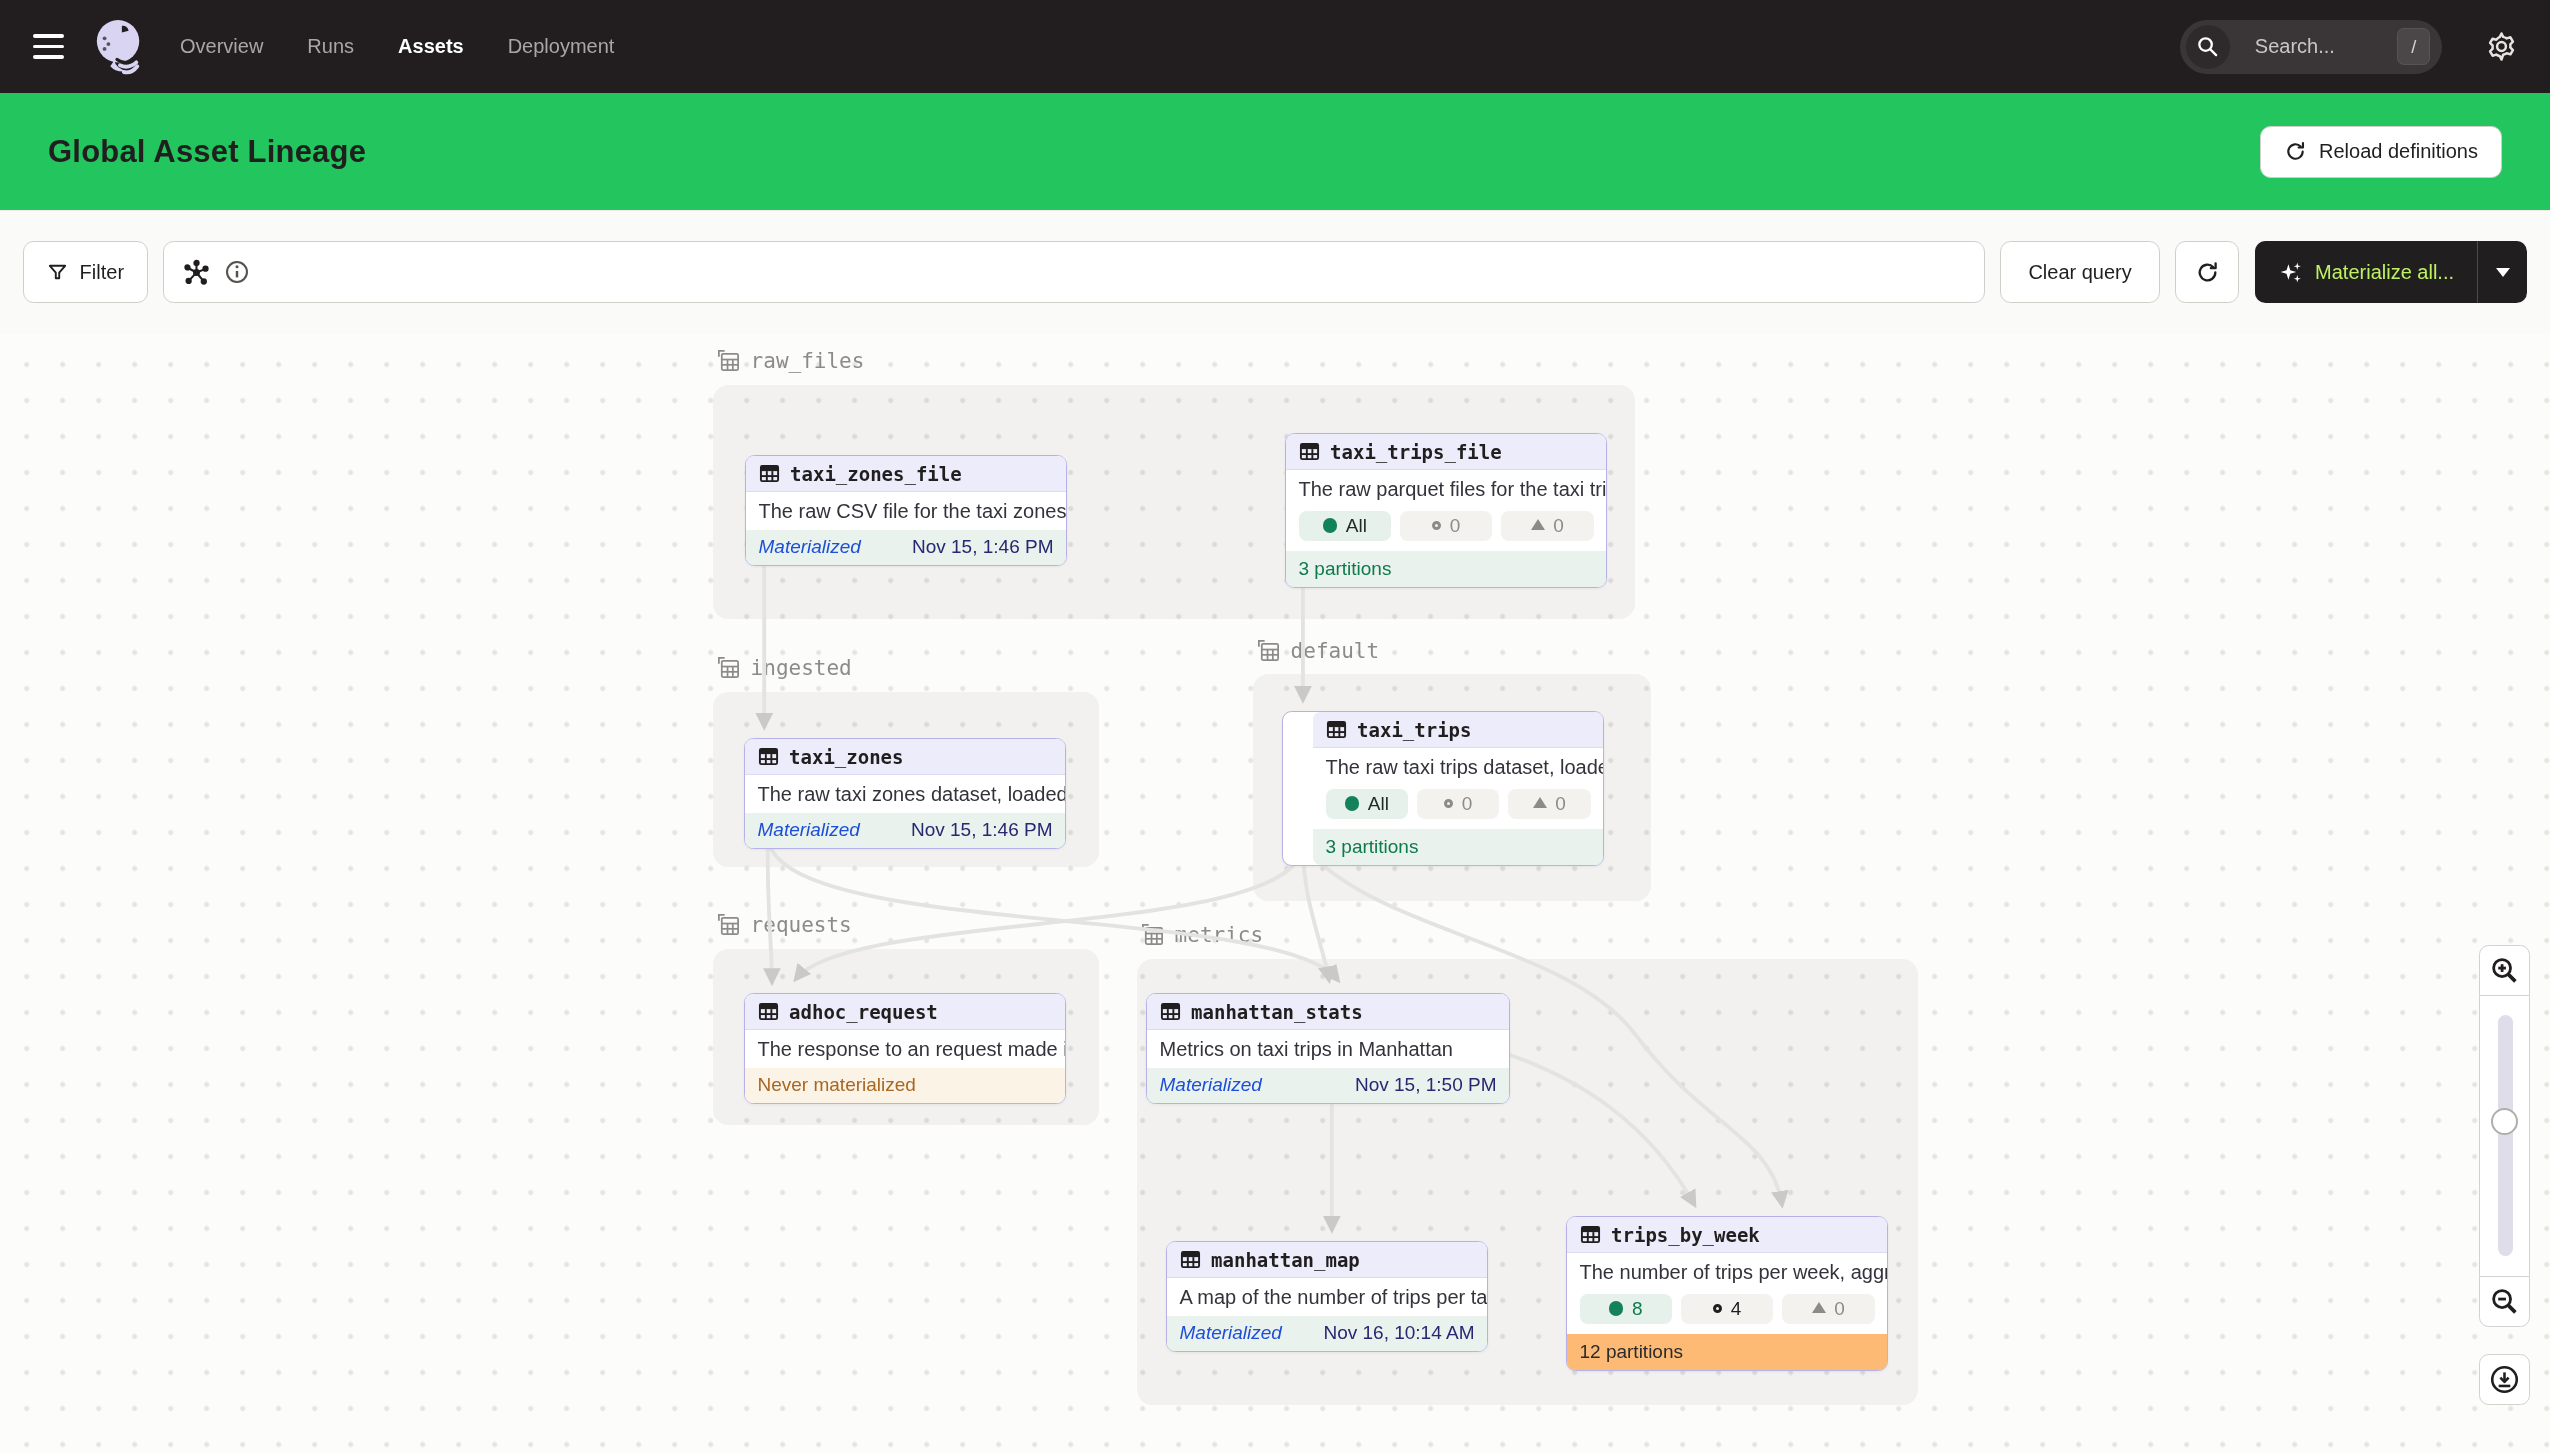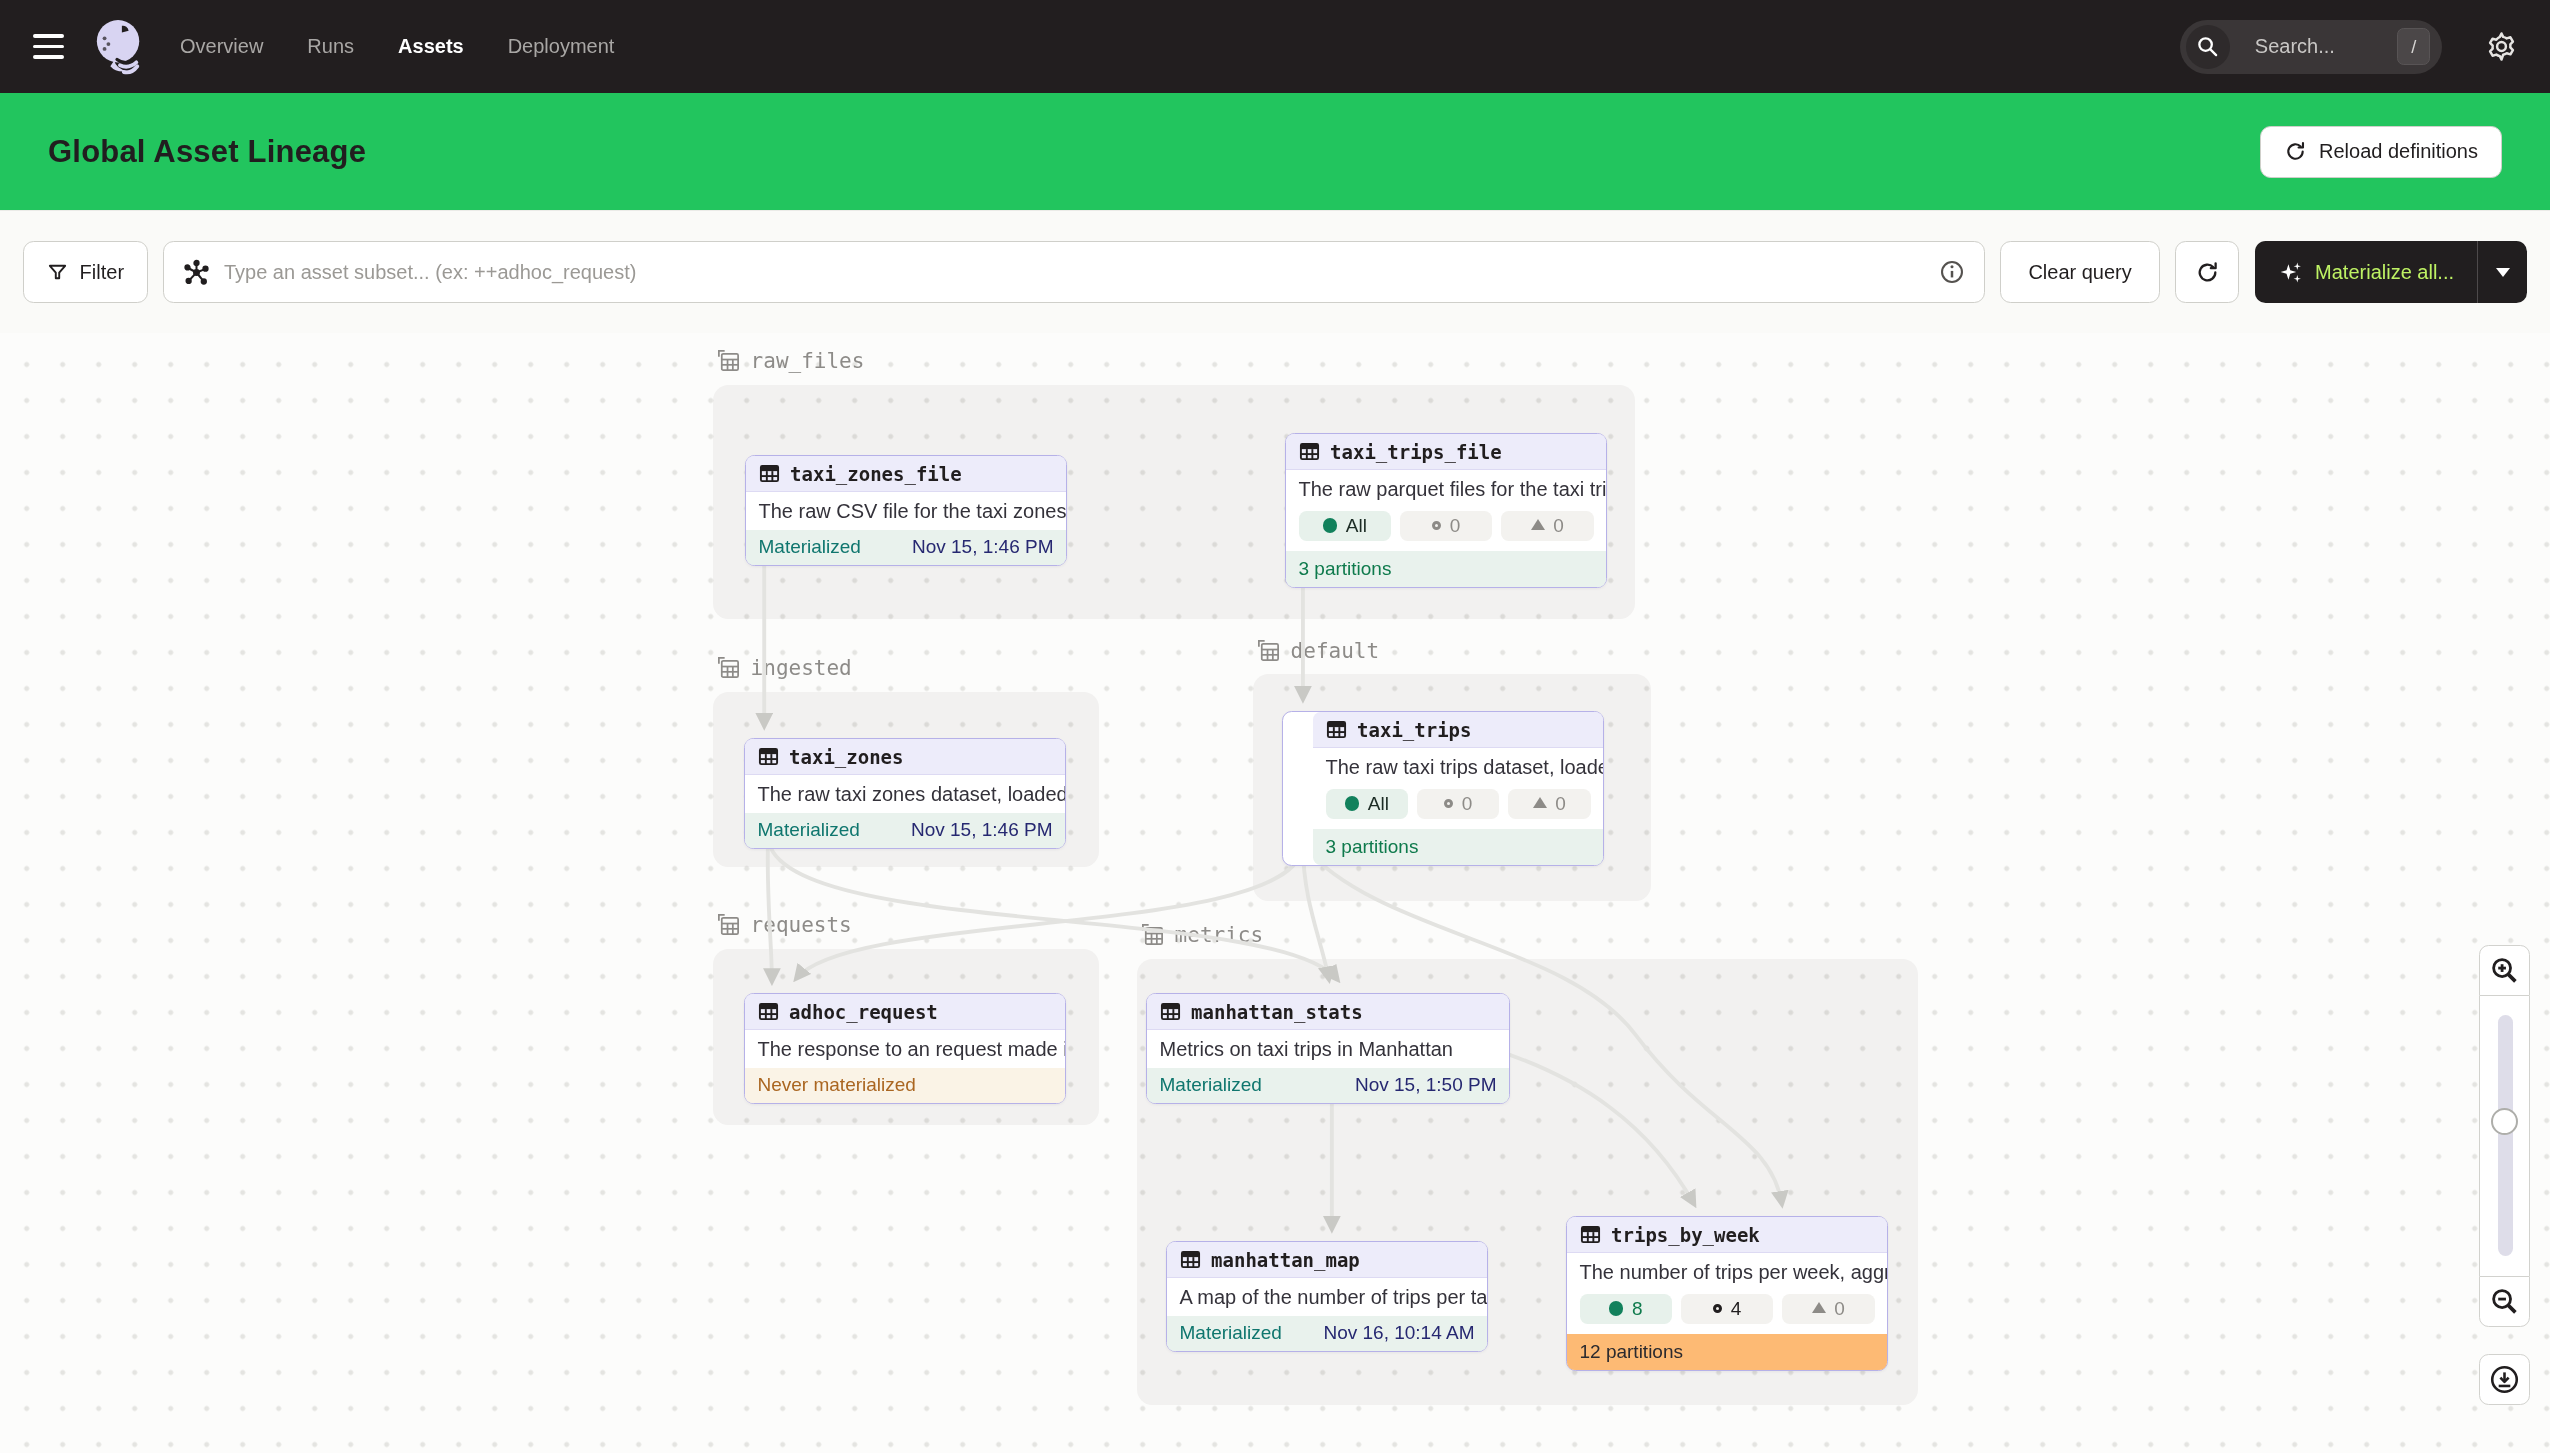--- a/index.html
+++ b/index.html
@@ -54,21 +54,21 @@
   .pill { flex:1; height:30px; border-radius:7.7px; display:flex; align-items:center; justify-content:center; gap:8.7px; font-size:19px; }
   .pill.green { background:#e7f1eb; color:#1c2b24; }
   .pill.gray  { background:#f3f2ef; color:#8d8b87; }
   .pill.grayActive { background:#f3f2ef; color:#211e1f; }
   .dot { width:14.5px; height:14.5px; border-radius:50%; background:#12815c; }
   .ring { width:9.6px; height:9.6px; border:3.9px solid #8d8b87; border-radius:50%; }
   .ring.bold { border-color:#211e1f; }
   .tri { width:0; height:0; border-left:7.7px solid transparent; border-right:7.7px solid transparent; border-bottom:11.6px solid #8d8b87; margin-top:-1.9px; }
   .node-footer { display:flex; justify-content:space-between; align-items:center; padding:6.7px 12.5px; border-radius:0 0 7.7px 7.7px; font-size:19px; }
   .f-mat { background:#e9f2ed; }
-  .f-mat .fl { color:#0f766e; }
+  .f-mat .fl { color:#1d4ed8;font-style:italic; }
   .f-mat .fr { color:#262871; }
   .f-never { background:#faf3e6; }
   .f-never .fl { color:#aa6621; }
   .f-parts-green { background:#e9f2ed; }
   .f-parts-green .fl { color:#0e7a4c; }
   .f-parts-gray { background:#fdba74; }
   .f-parts-gray .fl { color:#2b2a2e; }
 
   
   .zoomctl { position:absolute; left:2479px; width:51px; }
@@ -160,21 +160,20 @@
           <line x1="12" y1="12" x2="5.5" y2="19"></line>
           <line x1="12" y1="12" x2="4.5" y2="8"></line>
         <circle cx="12" cy="12" r="2.2"></circle>
           <circle cx="12" cy="3.5" r="1.9"></circle>
           <circle cx="20" cy="8.6" r="1.9"></circle>
           <circle cx="18.5" cy="20" r="1.9"></circle>
           <circle cx="5" cy="19.5" r="1.9"></circle>
           <circle cx="4" cy="7.5" r="1.9"></circle>
       </svg>
     </span>
-    <span class="query-ph">Type an asset subset... (ex: ++adhoc_request)</span>
     <span>
       <svg width="26" height="26" viewBox="0 0 24 24" fill="none" stroke="#55524f" stroke-width="1.9">
           <circle cx="12" cy="12" r="9.2"></circle>
           <line x1="12" y1="11" x2="12" y2="17" stroke-width="2.3"></line>
           <circle cx="12" cy="7.2" r="1.4" fill="#55524f" stroke="none"></circle>
         </svg>
     </span>
   </div>
 
   <button class="btn clear-btn">

